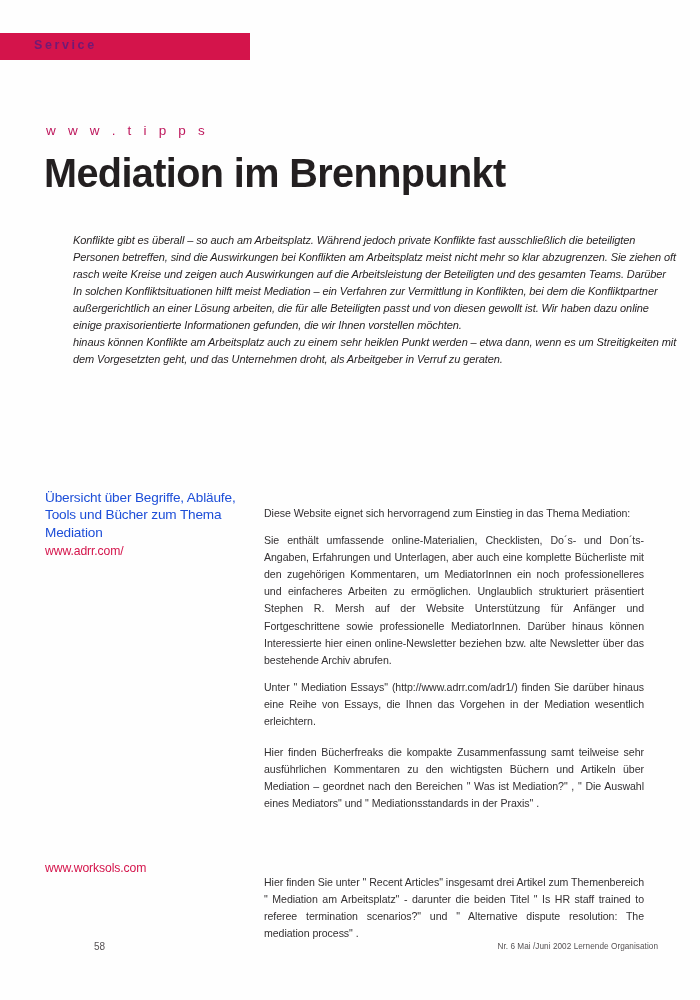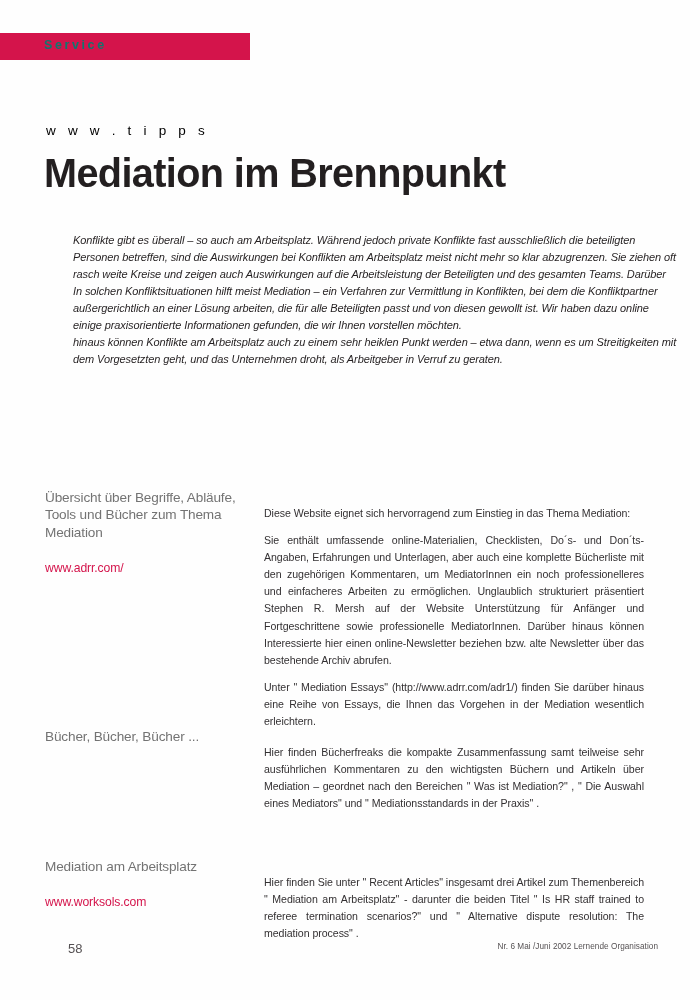--- a/index.html
+++ b/index.html
@@ -26,37 +26,37 @@
   .banner {
     position: absolute;
     left: 0;
     top: 33px;
     width: 250px;
     height: 27px;
     background: #d4144b;
   }
   .banner-label {
     position: absolute;
-    left: 44px;
+    left: 34px;
     top: 39px;
     font-size: 12.5px;
     font-weight: 600;
     letter-spacing: 2.6px;
-    color: #0f766e;
+    color: #701a75;
     line-height: 1;
   }
 
   
   .kicker {
     position: absolute;
     left: 46px;
     top: 124px;
     font-size: 13.5px;
     letter-spacing: 4.2px;
-    color: #000000;
+    color: #be185d;
     line-height: 1;
     text-align: center;
   }
   .title {
     position: absolute;
     left: 44px;
     top: 152px;
     font-size: 40px;
     font-weight: bold;
     letter-spacing: -0.6px;
@@ -91,29 +91,29 @@
   }
   .entry-left {
     position: absolute;
     left: 45px;
     top: 0;
     width: 200px;
   }
   .entry-heading {
     font-size: 13.6px;
     line-height: 17.4px;
-    color: #737373;
+    color: #1d4ed8;
     letter-spacing: -0.15px;
   }
   .entry-url {
     font-size: 12.2px;
     line-height: 16.5px;
     color: #d4144b;
     letter-spacing: -0.1px;
-    margin-top: 19px;
+    margin-top: 2px;
   }
   .entry-right {
     position: absolute;
     left: 254px;
     top: 6px;
     width: 400px;
     font-size: 10.6px;
     line-height: 17.1px;
     color: #333032;
     letter-spacing: -0.05px;
@@ -127,23 +127,23 @@
   }
 
   
   #entry-1 { top: 489px; }
   #entry-2 { top: 728px; }
   #entry-3 { top: 858px; }
 
   
   .footer-page {
     position: absolute;
-    left: 35px;
+    left: 61px;
     top: 941px;
-    font-size: 13px;
+    font-size: 10px;
     color: #555153;
     padding-left: 33px;
   }
   .footer-issue {
     position: absolute;
     right: 42px;
     top: 942px;
     font-size: 8.2px;
     color: #555153;
     letter-spacing: 0.05px;
@@ -173,30 +173,28 @@
     </div>
     <div class="entry-right">
       <p>Diese Website eignet sich hervorragend zum Einstieg in das Thema Mediation:</p>
       <p class="just">Sie enthält umfassende online-Materialien, Checklisten, Do´s- und Don´ts-Angaben, Erfahrungen und Unterlagen, aber auch eine komplette Bücherliste mit den zugehörigen Kommentaren, um MediatorInnen ein noch professionelleres und einfacheres Arbeiten zu ermöglichen. Unglaublich strukturiert präsentiert Stephen R. Mersh auf der Website Unterstützung für Anfänger und Fortgeschrittene sowie professionelle MediatorInnen. Darüber hinaus können Interessierte hier einen online-Newsletter beziehen bzw. alte Newsletter über das bestehende Archiv abrufen.</p>
       <p class="just">Unter " Mediation Essays" (http://www.adrr.com/adr1/) finden Sie darüber hinaus eine Reihe von Essays, die Ihnen das Vorgehen in der Mediation wesentlich erleichtern.</p>
     </div>
   </div>
 
   <div class="entry" id="entry-2">
     <div class="entry-left">
-      <div class="entry-heading">Bücher, Bücher, Bücher ...</div>
     </div>
     <div class="entry-right">
       <p class="just">Hier finden Bücherfreaks die kompakte Zusammenfassung samt teilweise sehr ausführlichen Kommentaren zu den wichtigsten Büchern und Artikeln über Mediation – geordnet nach den Bereichen " Was ist Mediation?" , " Die Auswahl eines Mediators" und " Mediationsstandards in der Praxis" .</p>
     </div>
   </div>
 
   <div class="entry" id="entry-3">
     <div class="entry-left">
-      <div class="entry-heading">Mediation am Arbeitsplatz</div>
       <div class="entry-url">www.worksols.com</div>
     </div>
     <div class="entry-right">
       <p class="just">Hier finden Sie unter " Recent Articles" insgesamt drei Artikel zum Themenbereich " Mediation am Arbeitsplatz" - darunter die beiden Titel " Is HR staff trained to referee termination scenarios?" und " Alternative dispute resolution: The mediation process" .</p>
     </div>
   </div>
 
   <div class="footer-page">58</div>
   <div class="footer-issue">Nr. 6 Mai /Juni 2002 Lernende Organisation</div>
 

